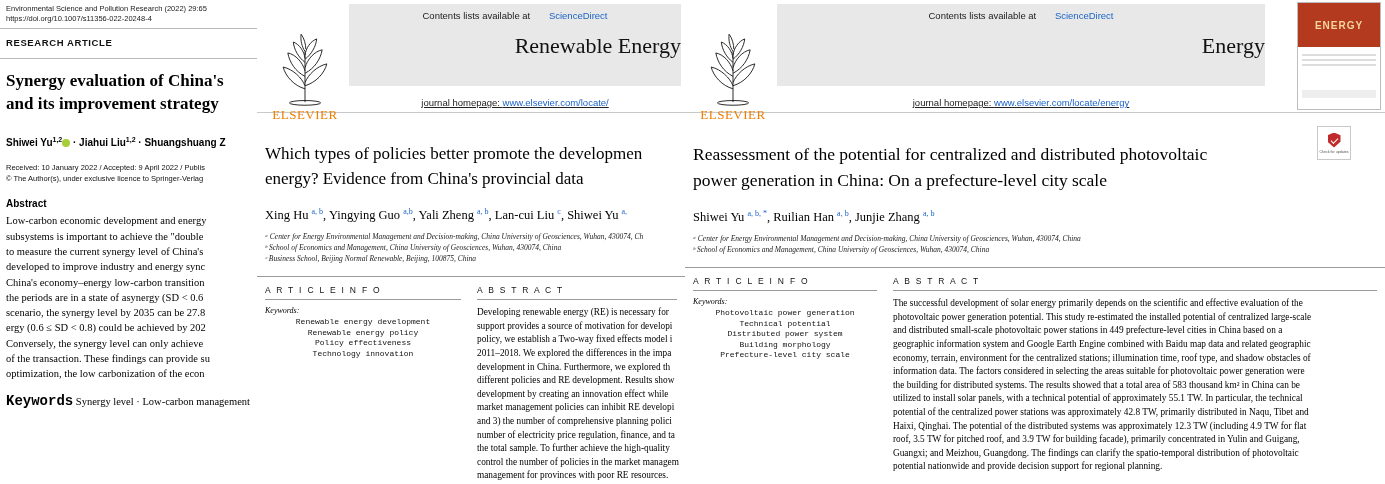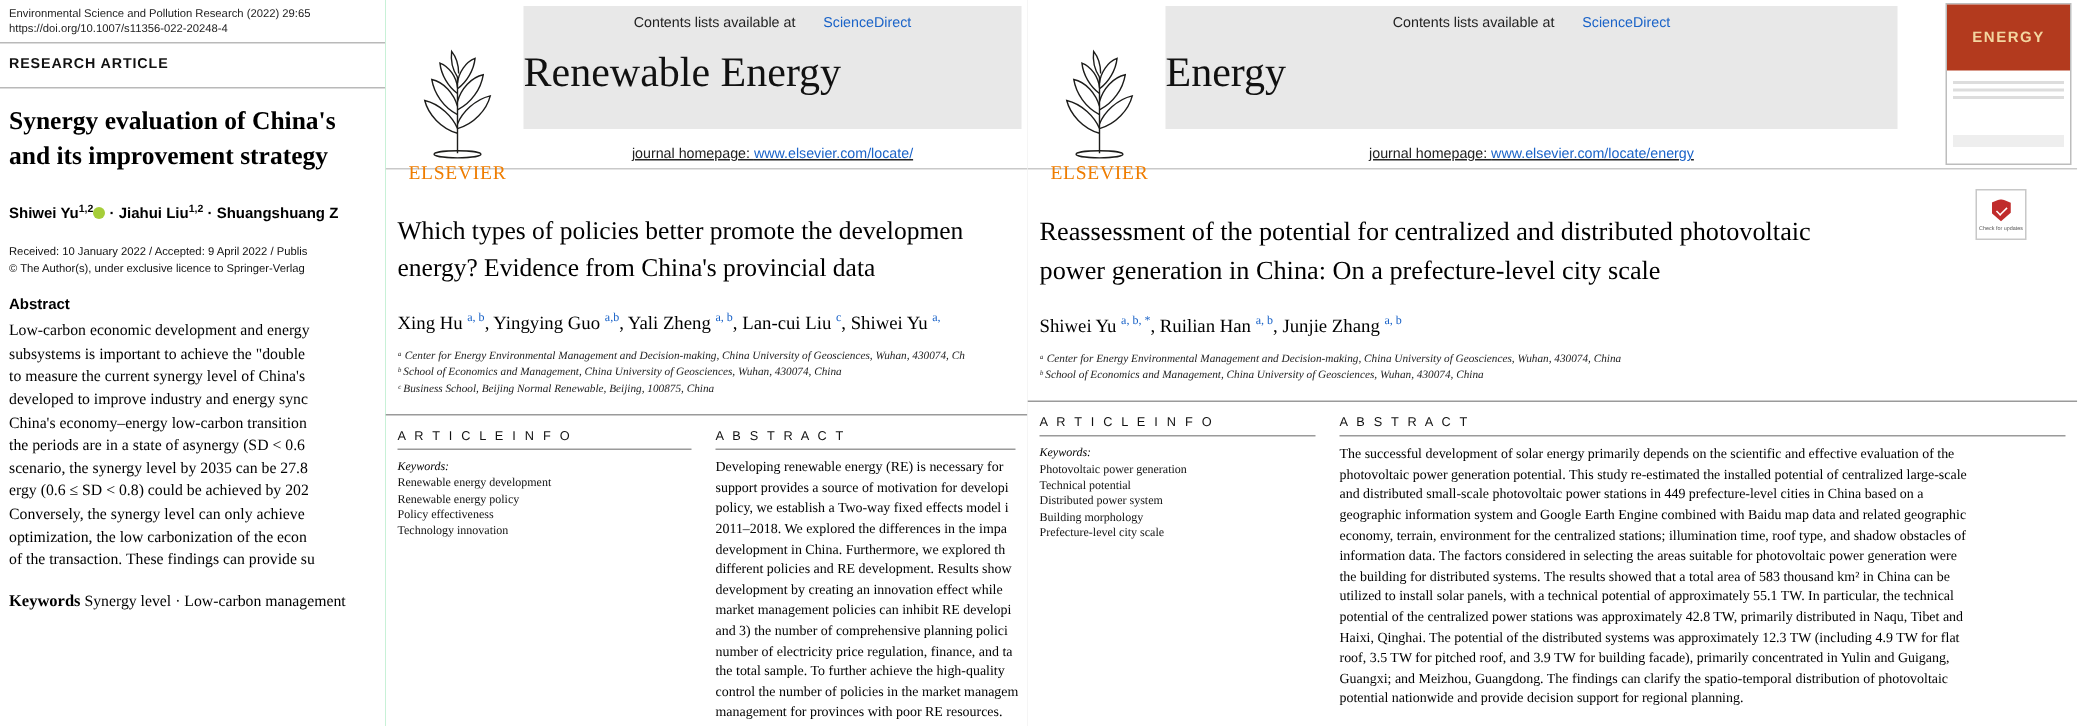--- a/index.html
+++ b/index.html
@@ -102,21 +102,21 @@
     color: #000;
   }
   .sp-abs p { margin: 0; white-space: nowrap; }
   .sp-kw {
     font-family: "Liberation Serif", serif;
     font-size: 10.5px;
     line-height: 15px;
     padding: 12px 6px 0 6px;
     white-space: nowrap;
   }
-  .sp-kw b { font-family: Liberation Serif, serif; font-size: 11px; }
+  .sp-kw b { font-family: Liberation Mono, monospace; font-size: 14px; }
 
   
   .els-masthead {
     position: relative;
     height: 112px;
     border-bottom: 1px solid #c9c9c9;
   }
   .els-logo {
     position: absolute;
     left: 6px; top: 19px;
@@ -145,22 +145,22 @@
   .els-contents {
     font-family: "Liberation Sans", sans-serif;
     font-size: 9.5px;
     text-align: center;
     padding-top: 6px;
     color: #222;
   }
   .els-contents a { color: #1a63c8; text-decoration: none; margin-left: 16px; }
   .els-journal {
     font-family: "Liberation Serif", serif;
-    font-size: 28px;
-    text-align: left;
+    font-size: 22px;
+    text-align: right;
     margin-top: 12px;
     color: #111;
   }
   .els-homepage {
     position: absolute;
     left: 92px; right: 4px; bottom: 4px;
     font-family: "Liberation Sans", sans-serif;
     font-size: 9.5px;
     text-align: center;
     color: #222;
@@ -220,24 +220,25 @@
     border-bottom: 1px solid #9a9a9a;
     margin-bottom: 6px;
   }
   .kw-h {
     font-family: "Liberation Serif", serif;
     font-style: italic;
     font-size: 8px;
     margin-bottom: 2px;
   }
   .kw-list {
-    font-family: Liberation Serif, serif;
+    font-family: Liberation Mono, monospace;
     font-size: 8px;
     line-height: 10.5px;
     color: #111;
+    text-align: center;
   }
   .abs-body {
     font-family: "Liberation Serif", serif;
     font-size: 9.3px;
     line-height: 13.6px;
     text-align: justify;
     color: #000;
   }
   .abs-body p { margin: 0; }
   .nowrapline { white-space: nowrap; }
@@ -360,22 +361,22 @@
     <div class="sp-abs">
       <p>Low-carbon economic development and energy</p>
       <p>subsystems is important to achieve the "double</p>
       <p>to measure the current synergy level of China's</p>
       <p>developed to improve industry and energy sync</p>
       <p>China's economy–energy low-carbon transition</p>
       <p>the periods are in a state of asynergy (SD &lt; 0.6</p>
       <p>scenario, the synergy level by 2035 can be 27.8</p>
       <p>ergy (0.6 ≤ SD &lt; 0.8) could be achieved by 202</p>
       <p>Conversely, the synergy level can only achieve</p>
+      <p>of the transaction. These findings can provide su</p>
       <p>optimization, the low carbonization of the econ</p>
-      <p>of the transaction. These findings can provide su</p>
     </div>
 
     <div class="sp-kw">
       <b>Keywords</b><span> Synergy level · Low-carbon management</span>
     </div>
   </div>
 
   <div class="panel" id="panel-re">
     <div class="els-masthead">
       <div class="els-logo">

